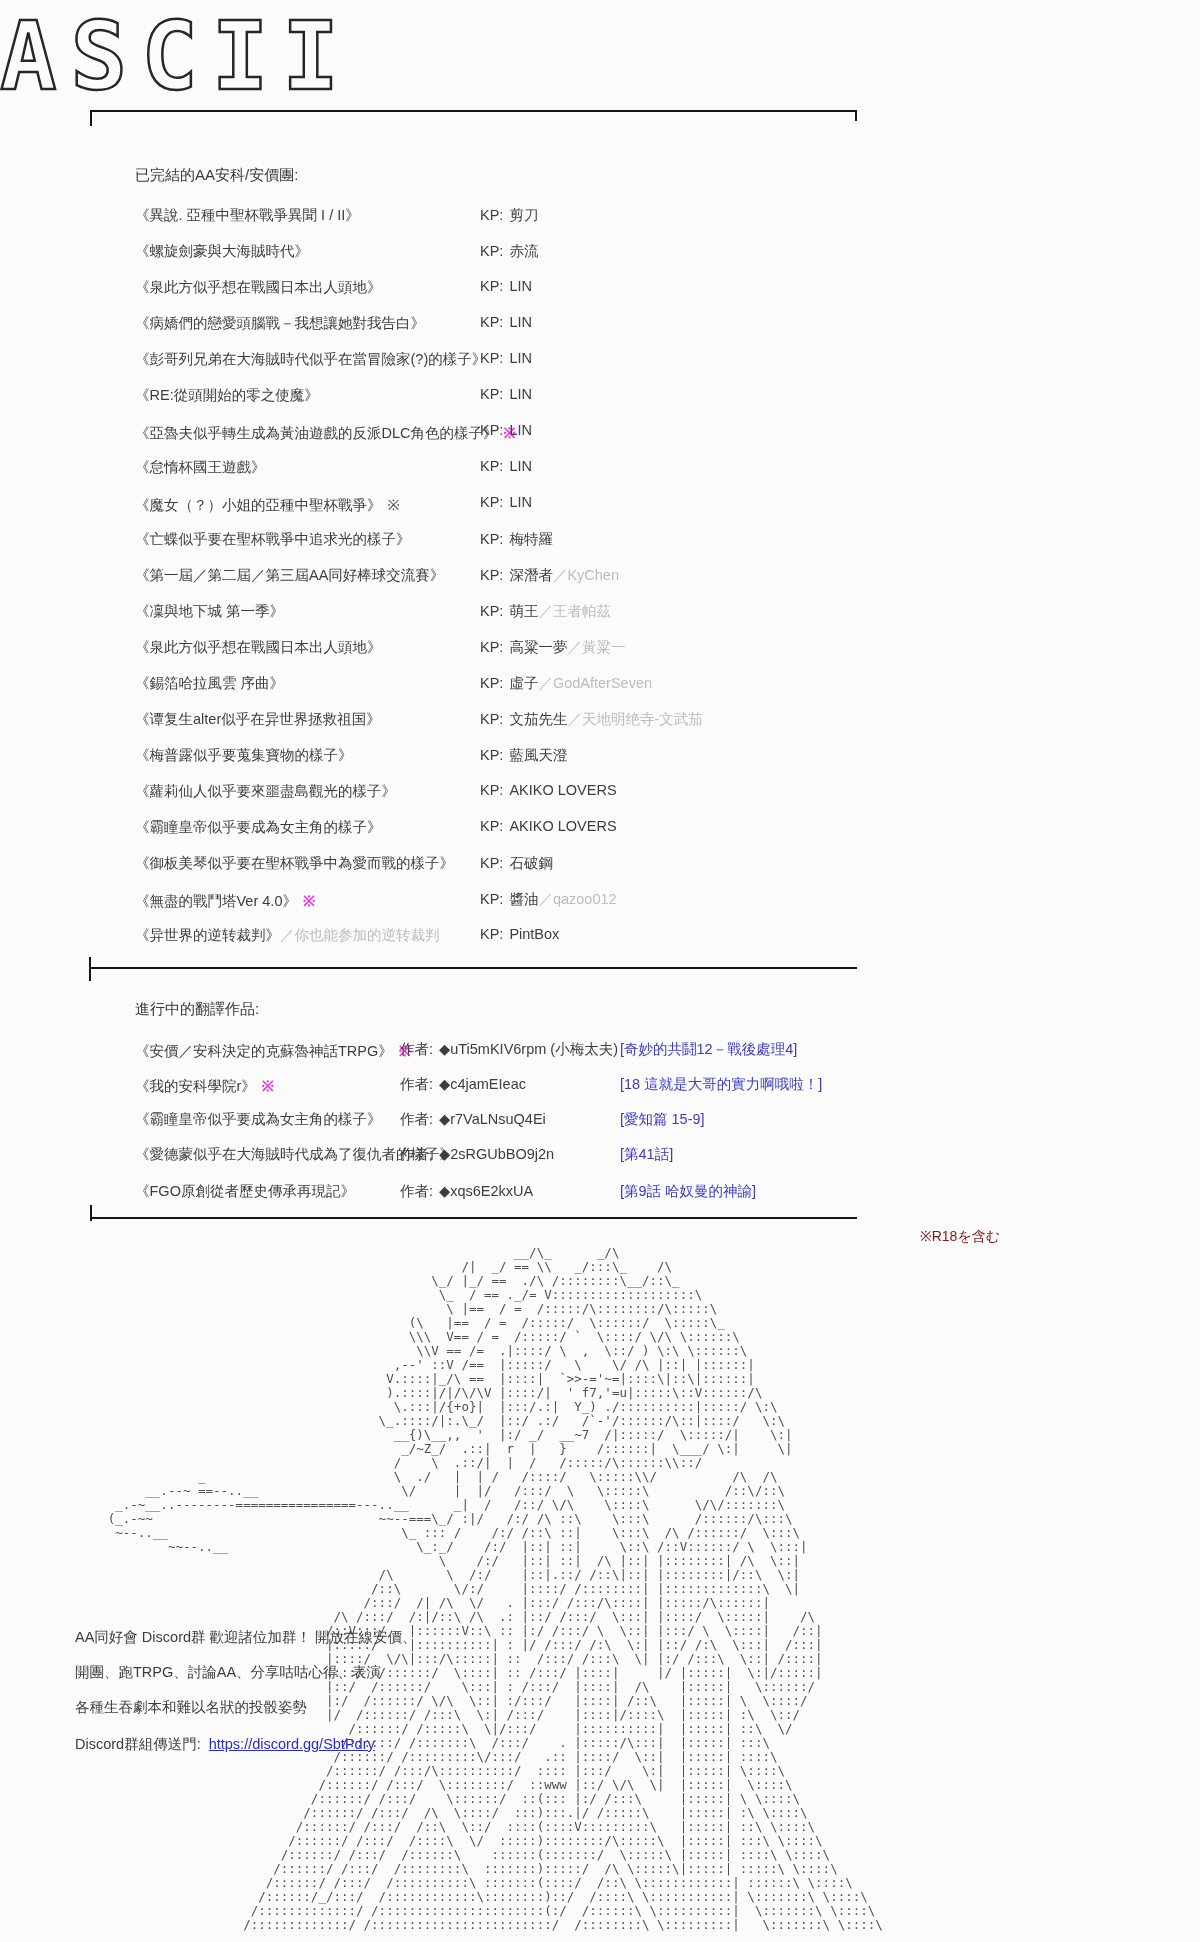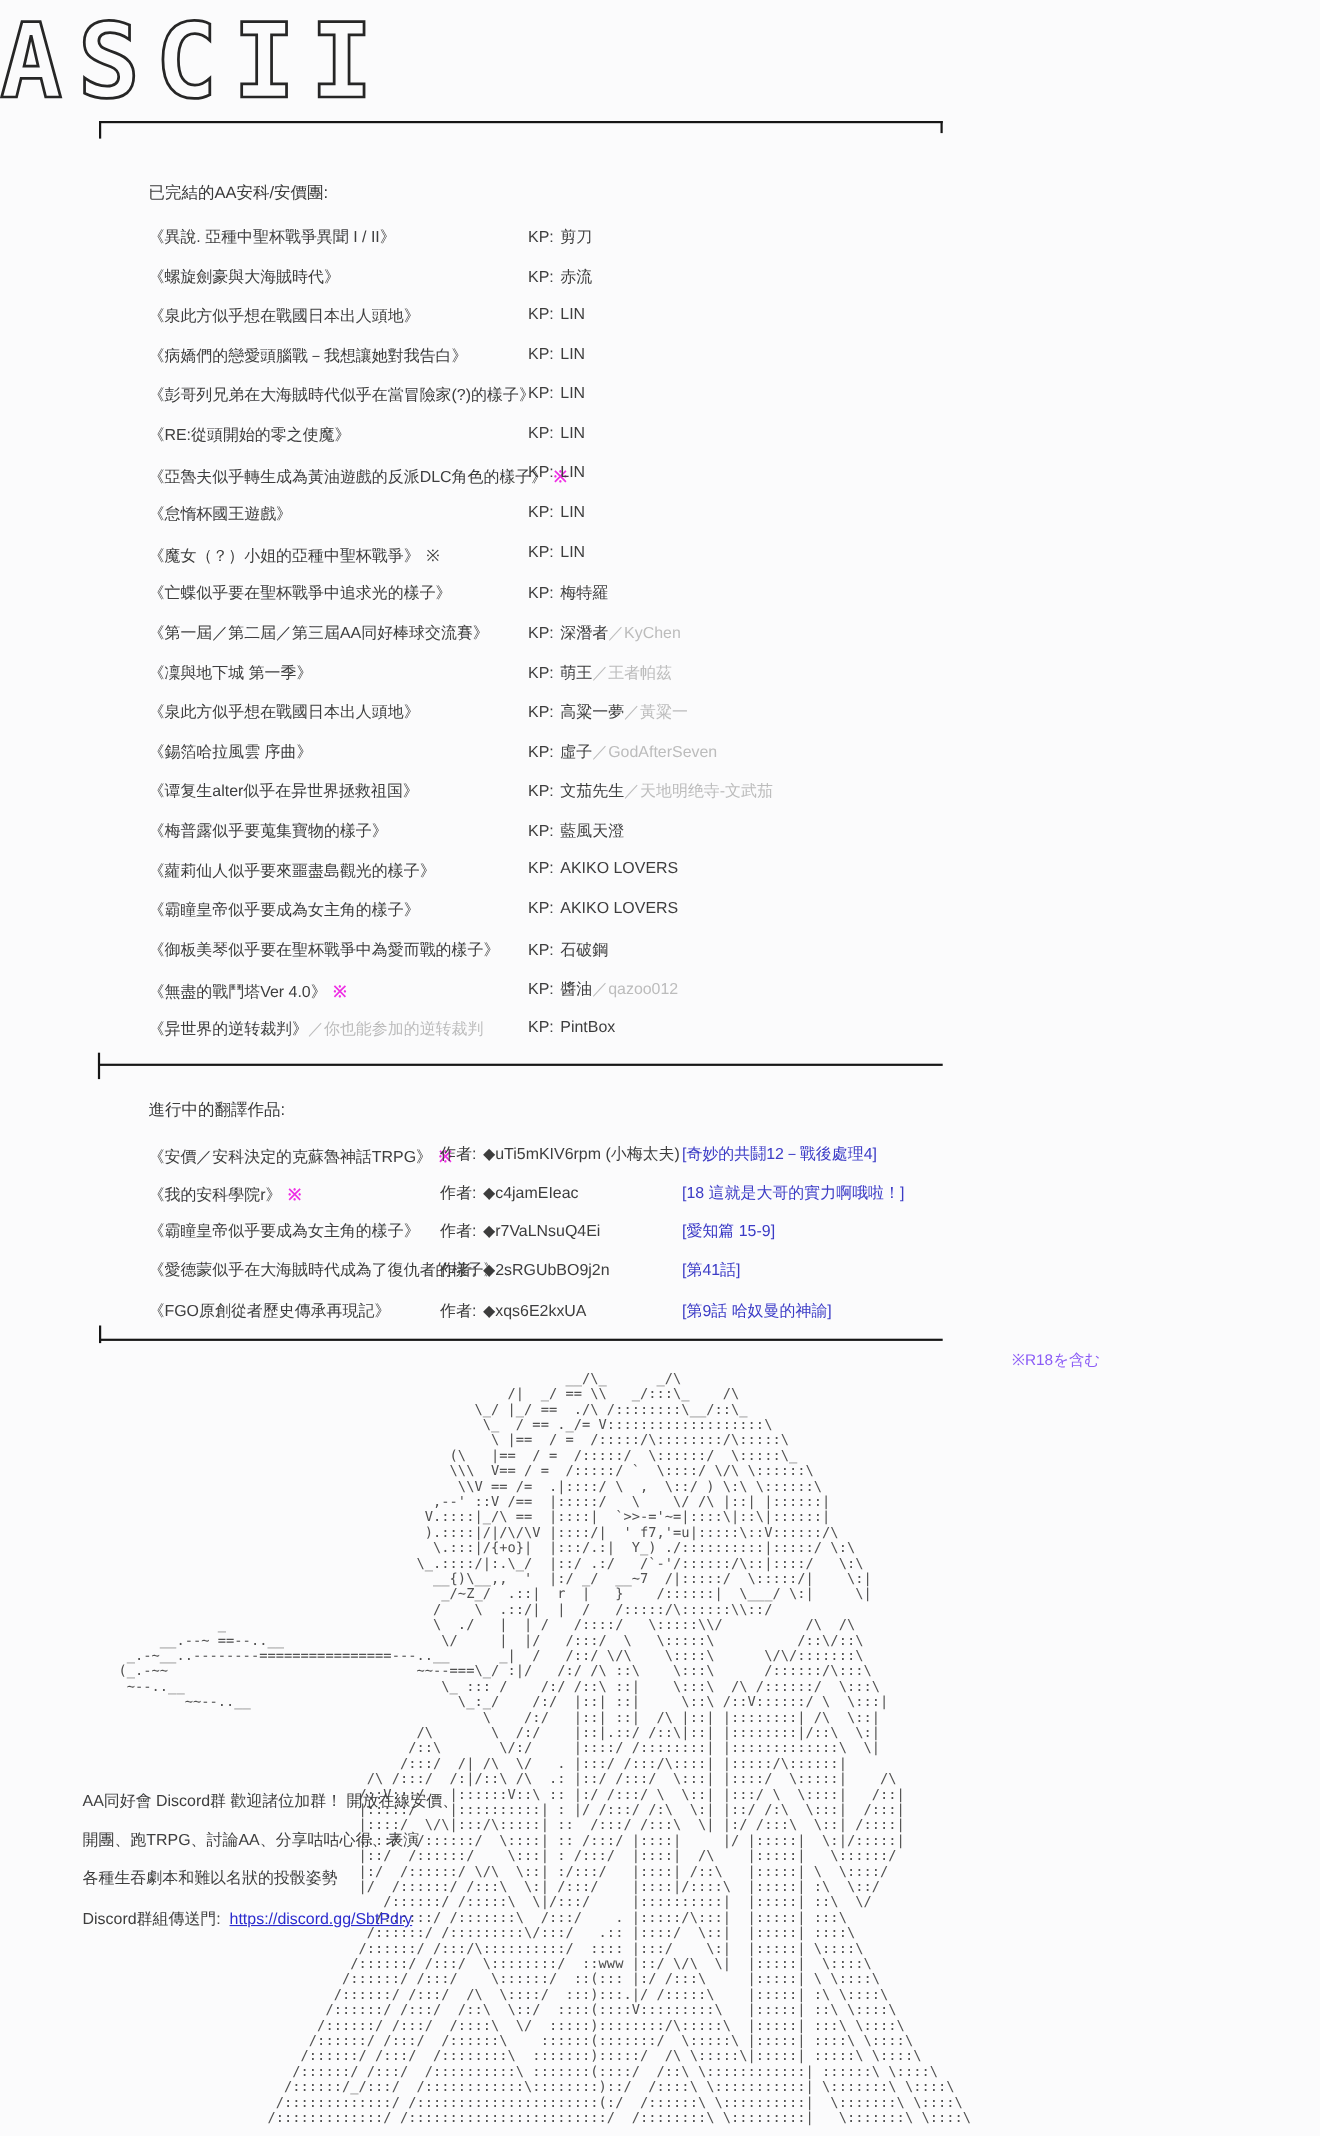--- a/index.html
+++ b/index.html
@@ -20,21 +20,21 @@
   .heading{position:absolute;left:135px;font-size:15px;color:#3a3a3a;white-space:nowrap;}
   .crow,.orow{position:absolute;left:135px;width:1000px;font-size:14.5px;color:#3d3d3d;white-space:nowrap;}
   .crow .kpcell{position:absolute;left:345px;top:0;}
   .kp-name{margin-left:6px;}
   .sub{color:#bcbcbc;}
   .mark-pink{color:#ee2fe4;margin-left:6px;font-weight:bold;}
   .mark-dark{color:#3d3d3d;margin-left:6px;}
   .orow .authorcell{position:absolute;left:265px;top:0;}
   .orow .author-name{margin-left:6px;}
   .orow .progress{position:absolute;left:485px;top:0;color:#3b3bc6;}
-  #r18-note{position:absolute;left:920px;top:1226px;font-size:14px;color:#8b5cf6;white-space:nowrap;}
+  #r18-note{position:absolute;left:920px;top:1226px;font-size:14px;color:#7f1d1d;white-space:nowrap;}
   
   .dline{position:absolute;left:75px;font-size:14.5px;color:#3d3d3d;white-space:nowrap;}
   #discord-link{color:#2a2ace;text-decoration:underline;margin-left:8px;}
   
   #aa-art{position:absolute;left:55px;top:1246px;margin:0;
           font-family:"DejaVu Sans Mono",monospace;font-size:12.5px;line-height:14px;
           color:#4f4f4f;white-space:pre;}
 </style>
 </head>
 <body>

